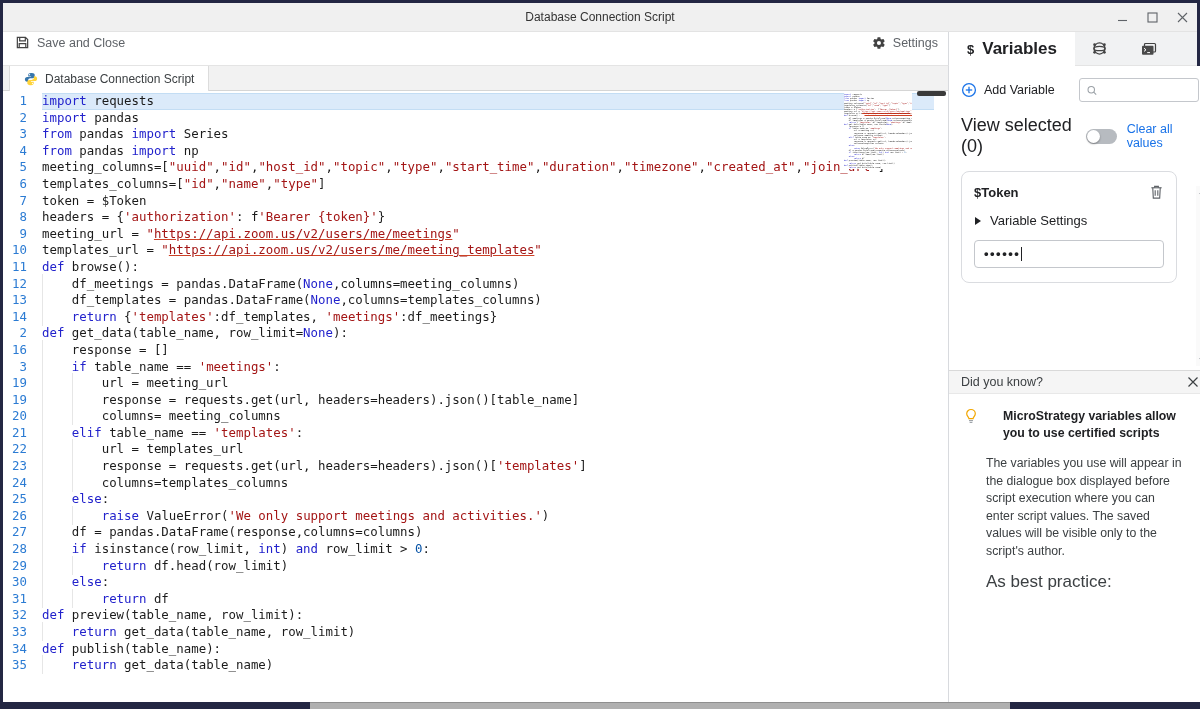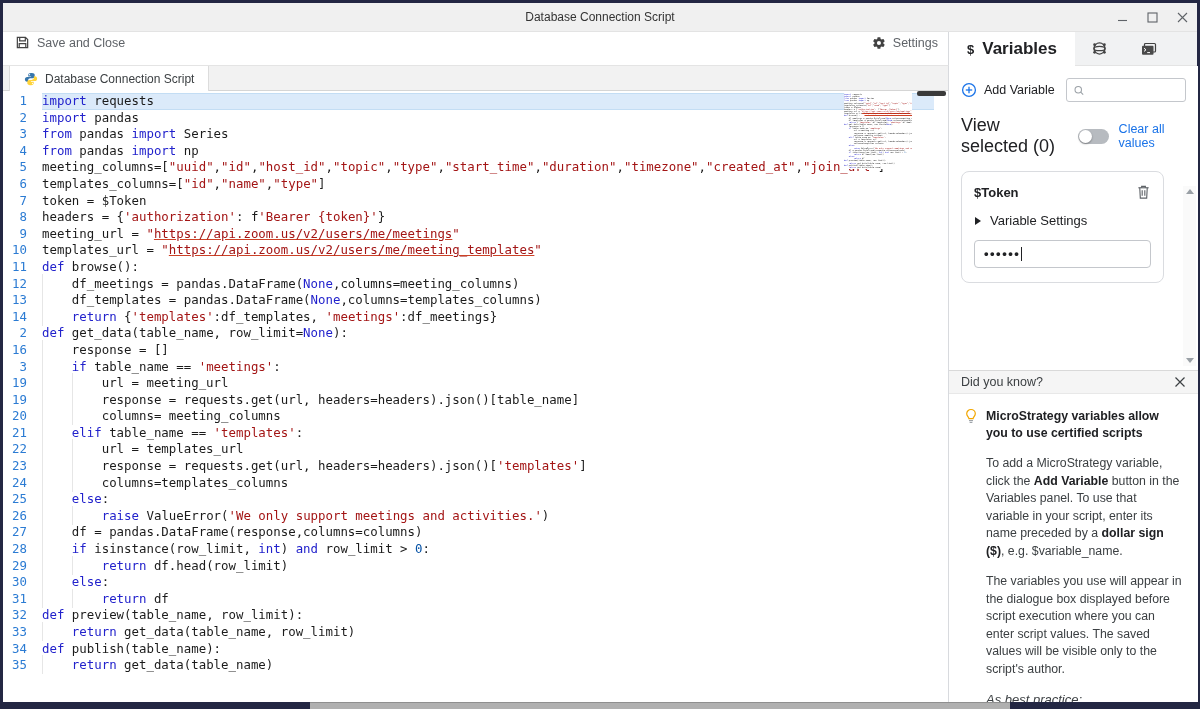--- a/index.html
+++ b/index.html
@@ -70,25 +70,25 @@
   .vc-input { margin-top:12px; height:28px; border:1px solid #c4c7cc; border-radius:4px; display:flex; align-items:center; padding:0 9px; cursor:text; }
   .vc-dots { font-size:13px; font-weight:bold; color:#202124; letter-spacing:1.5px; line-height:10px; }
   .caret-bar { display:inline-block; width:1px; height:14px; background:#202124; margin-left:1px; }
   .vp-scrollbar { position:absolute; right:2px; top:120px; width:13px; height:180px; background:#fafafa; display:flex; flex-direction:column; justify-content:space-between; align-items:center; padding:3px 0; }
   .arr-up { width:0; height:0; border-left:4px solid transparent; border-right:4px solid transparent; border-bottom:5px solid #9aa0a6; cursor:pointer; }
   .arr-down { width:0; height:0; border-left:4px solid transparent; border-right:4px solid transparent; border-top:5px solid #9aa0a6; cursor:pointer; }
 
   .dyk-header { flex:none; height:24px; background:#f5f5f5; border-top:1px solid #d9d9d9; border-bottom:1px solid #e8e8e8; display:flex; align-items:center; justify-content:space-between; padding:9px 12px; }
   .dyk-title { font-size:12.5px; color:#3c4043; }
   .dyk-body { flex:1; overflow:hidden; padding:14px 12px 10px 14px; }
-  .dyk-headline { display:flex; gap:7px; }
+  .dyk-headline { display:flex; gap:24px; }
   .dyk-headline-text { font-size:12.3px; font-weight:bold; color:#202124; line-height:17px; width:196px; }
   .dyk-p { margin-top:13px; margin-left:23px; font-size:12.3px; color:#3c4043; line-height:17.5px; width:196px; }
   .dyk-p b { color:#202124; }
-  .dyk-bp { margin-top:13px; margin-left:23px; font-size:13px; color:#3c4043; line-height:18px; width:200px;font-style:italic; }
+  .dyk-bp { margin-top:13px; margin-left:23px; font-size:17px; color:#3c4043; line-height:18px; width:200px; }
 
   .bottom-scroll { position:absolute; left:310px; bottom:0; width:700px; height:7px; background:#b0b0b0; border-top:1px solid #8f8f8f; }
 
   svg { display:block; }
 </style>
 </head>
 <body>
 
 <div class="window">
 
@@ -278,21 +278,20 @@
       </div>
       <div class="dyk-body">
         <div class="dyk-headline">
           <svg width="16" height="17" viewBox="0 0 16 17" fill="none">
             <path d="M8 1.5a4.3 4.3 0 0 1 4.3 4.3c0 1.6-.85 2.5-1.55 3.3-.45.5-.65 1-.65 1.5h-4.2c0-.5-.2-1-.65-1.5C4.55 8.3 3.7 7.4 3.7 5.8A4.3 4.3 0 0 1 8 1.5z" stroke="#f2a600" stroke-width="1.2"></path>
             <line x1="6" y1="12.6" x2="10" y2="12.6" stroke="#9aa0a6" stroke-width="1.1"></line>
             <line x1="6.6" y1="14.4" x2="9.4" y2="14.4" stroke="#9aa0a6" stroke-width="1.1"></line>
           </svg>
           <span class="dyk-headline-text">MicroStrategy variables allow you to use certified scripts</span>
         </div>
-        <p class="dyk-p"><span>To add a MicroStrategy variable, click the </span><b>Add Variable</b><span> button in the Variables panel. To use that variable in your script, enter its name preceded by a </span><b>dollar sign ($)</b><span>, e.g. $variable_name.</span></p>
         <p class="dyk-p"><span>The variables you use will appear in the dialogue box displayed before script execution where you can enter script values. The saved values will be visible only to the script's author.</span></p>
         <div class="dyk-bp">
           <div><span>As best practice:</span></div>
 
         </div>
       </div>
     </div>
   </div>
 </div>
 

